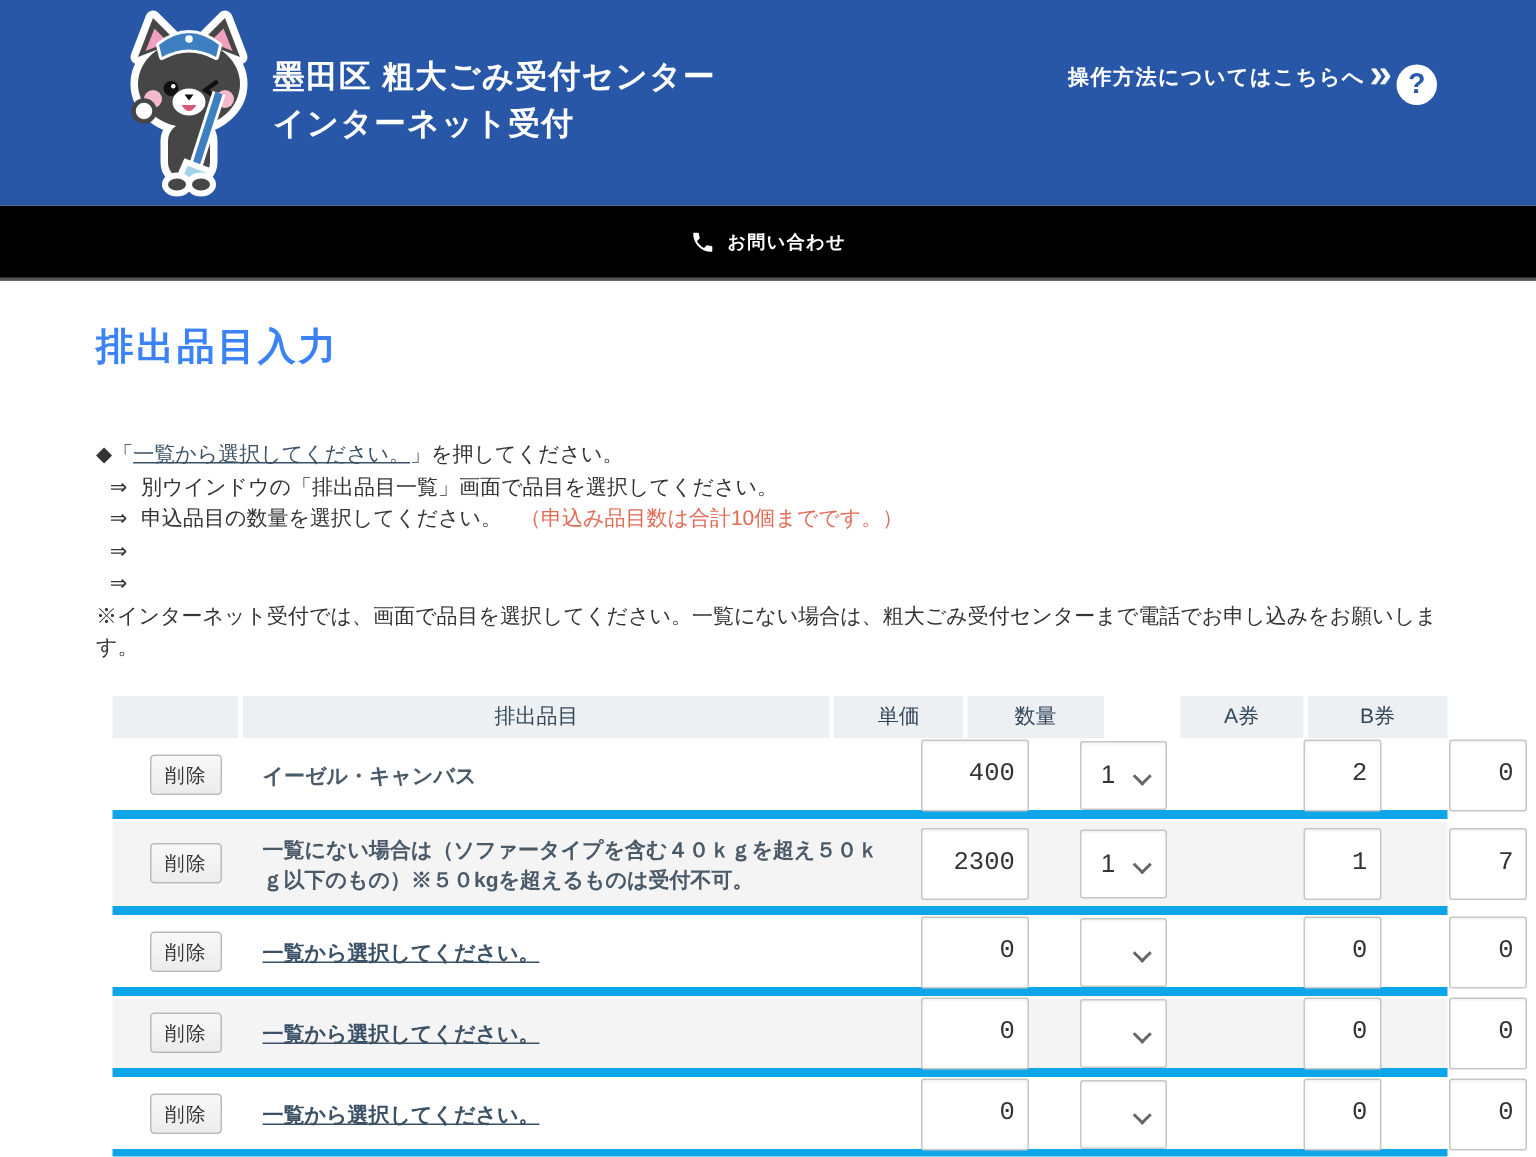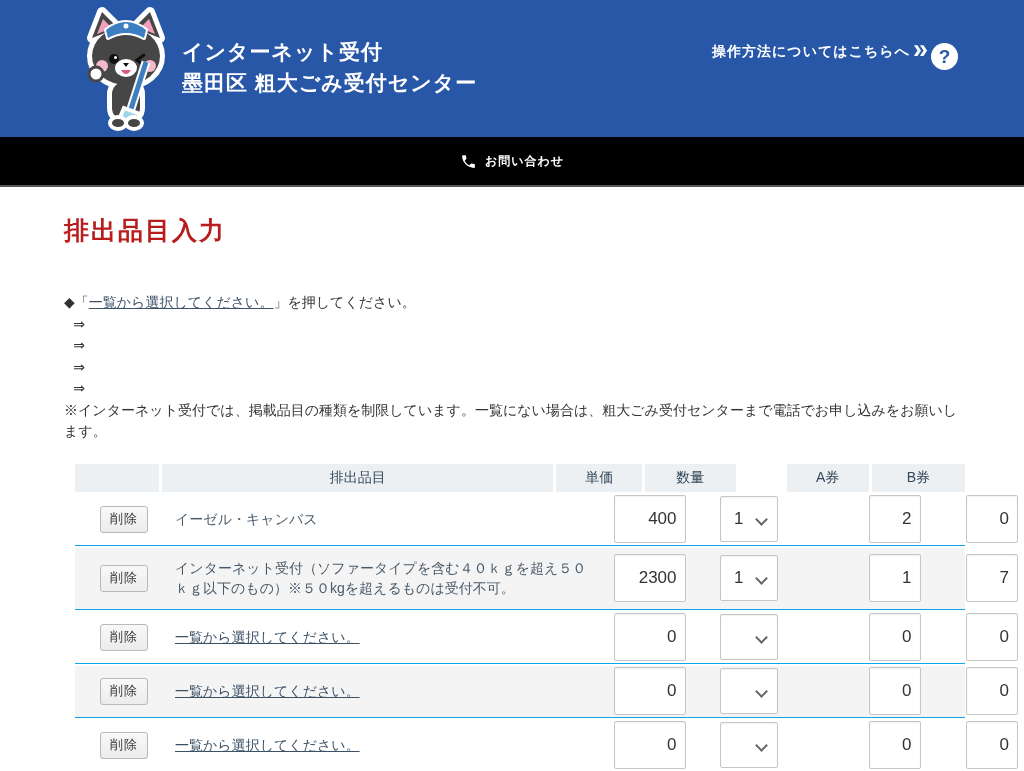--- a/index.html
+++ b/index.html
@@ -17,50 +17,50 @@
   .hdr-chev { font-size:27px; font-weight:bold; line-height:20px; margin-top:-4px; }
   .q-circle { width:27px; height:27px; background:#fff; border-radius:50%; color:#2857A8;
               font-size:19px; font-weight:bold; display:flex; align-items:center; justify-content:center; }
 
   
   .contact { height:50px; background:#000; border-bottom:2px solid #555; display:flex;
              align-items:center; justify-content:center; gap:8px; color:#fff; cursor:pointer; }
   .contact-label { font-size:12px; font-weight:bold; letter-spacing:1px; }
 
   
-  .page-title { margin:27px 0 0 64px; font-size:25px; font-weight:bold; color:#b91c1c; letter-spacing:2px; }
+  .page-title { margin:27px 0 0 64px; font-size:25px; font-weight:bold; color:#3b82f6; letter-spacing:2px; }
 
   .instr { margin:45px 0 0 64px; font-size:14px; line-height:21.5px; color:#333; width:900px; }
   .instr .row { display:flex; }
   .instr .arrow { width:30px; text-align:center; flex:none; }
   .ilink { color:#3b5166; text-decoration:underline; cursor:pointer; }
   .red { color:#E06A55; margin-left:12px; }
 
   
   .tbl { margin:21px 0 0 75px; width:890px; }
   .thead { display:flex; height:28px; }
   .thead .hcell { background:#EDF0F3; color:#33465A; font-size:14px; display:flex;
                   align-items:center; justify-content:center; border-right:3px solid #fff; }
   .thead .hcell:last-child { border-right:none; }
-  .trow { display:flex; align-items:center; border-bottom:1px solid #0ea5e9; margin-top:2px; }
+  .trow { display:flex; align-items:center; border-bottom:6px solid #0ea5e9; margin-top:2px; }
   .trow.alt { background:#F4F4F5; }
   .h54 { height:52px; } .h62 { height:62px; }
   .c-del  { width:95px;  } .c-item { width:431px; } .c-price{ width:97px; }
   .c-qty  { width:102px;  } .c-a    { width:93px;margin-left:48px;  } .c-b    { width:102px; }
   .cell { display:flex; align-items:center; justify-content:center; flex:none; }
   .cell.del { justify-content:flex-start; padding-left:25px; }
   .cell.item { justify-content:flex-start; padding:4px 12px 4px 5px; font-size:14px;
-               line-height:20px; color:#4A5A68; }
+               line-height:20px; color:#4A5A68;font-weight:bold; }
 
   .btn-del { width:48px; height:27px; font-size:13px; color:#333; letter-spacing:1px;
              background:linear-gradient(#f8f8f8,#ececec); border:1px solid #b9b9b9;
              border-radius:3px; cursor:pointer; font-family:inherit; }
   .num-in { height:48px; border:1px solid #c6c6c6; border-radius:2px; background:#fff;
             text-align:right; padding-right:8px; font-size:17px; color:#333;
-            font-family:Liberation Sans, sans-serif; box-shadow:inset 0 1px 2px rgba(0,0,0,.06); }
+            font-family:Liberation Mono, monospace; box-shadow:inset 0 1px 2px rgba(0,0,0,.06); }
   .w72{ width:72px; } .w52{ width:52px; }
   .sel { width:58px; height:46px; border:1px solid #c6c6c6; border-radius:2px; background:#fff;
          position:relative; display:flex; align-items:center; padding-left:13px; font-size:17px;
          color:#333; cursor:pointer; box-shadow:inset 0 1px 2px rgba(0,0,0,.06); }
   .chev { position:absolute; right:11px; top:18px; width:9px; height:9px;
           border-left:2px solid #666; border-bottom:2px solid #666; transform:rotate(-45deg); }
   .rowlink { color:#3B5166; font-size:14px; text-decoration:underline; cursor:pointer; }
 </style>
 </head>
 <body>
@@ -100,22 +100,22 @@
     <circle cx="24" cy="70" r="7" fill="#fff" stroke="#464646" stroke-width="3"></circle>
     <line x1="74" y1="58" x2="58" y2="108" stroke="#fff" stroke-width="9"></line>
     <line x1="74" y1="58" x2="58" y2="108" stroke="#3E7FC1" stroke-width="5"></line>
     <path d="M52 104 l16 6 q-4 14 -22 8 z" fill="#9FD4E8" stroke="#fff" stroke-width="4"></path>
 
     <ellipse cx="46" cy="119" rx="8" ry="6" fill="#464646" stroke="#fff" stroke-width="4"></ellipse>
     <ellipse cx="62" cy="119" rx="8" ry="6" fill="#464646" stroke="#fff" stroke-width="4"></ellipse>
   </svg>
 
   <div class="hdr-titles">
+    <div>墨田区 粗大ごみ受付センター</div>
     <div>インターネット受付</div>
-    <div>墨田区 粗大ごみ受付センター</div>
   </div>
 
   <div class="hdr-right">
     <span class="hdr-link">操作方法についてはこちらへ</span>
     <span class="hdr-chev">»</span>
     <span class="q-circle">?</span>
   </div>
 </div>
 
 <div class="contact">
@@ -129,31 +129,33 @@
 
 <div class="instr">
   <div class="row">
     <span>◆</span>
       <span>「 </span>
       <span class="ilink">一覧から選択してください。</span>
       <span>」を押してください。</span>
   </div>
   <div class="row">
     <span class="arrow">⇒</span>
-  </div>
-  <div class="row">
-    <span class="arrow">⇒</span>
-  </div>
-  <div class="row">
-    <span class="arrow">⇒</span>
-  </div>
-  <div class="row">
-    <span class="arrow">⇒</span>
-  </div>
-  <div>※インターネット受付では、掲載品目の種類を制限しています。一覧にない場合は、粗大ごみ受付センターまで電話でお申し込みをお願いします。</div>
+    <span>別ウインドウの「排出品目一覧」画面で品目を選択してください。</span>
+  </div>
+  <div class="row">
+    <span class="arrow">⇒</span>
+    <span><span>申込品目の数量を選択してください。</span><span class="red">（申込み品目数は合計10個までです。）</span></span>
+  </div>
+  <div class="row">
+    <span class="arrow">⇒</span>
+  </div>
+  <div class="row">
+    <span class="arrow">⇒</span>
+  </div>
+  <div>※インターネット受付では、画面で品目を選択してください。一覧にない場合は、粗大ごみ受付センターまで電話でお申し込みをお願いします。</div>
 </div>
 
 <div class="tbl">
   <div class="thead">
     <div class="hcell c-del"></div>
     <div class="hcell c-item">排出品目</div>
     <div class="hcell c-price">単価</div>
     <div class="hcell c-qty">数量</div>
     <div class="hcell c-a">A券</div>
     <div class="hcell c-b">B券</div>
@@ -178,21 +180,21 @@
       </div>
     <div class="cell c-b">
         <input class="num-in w52" readonly="" value="0" style="">
       </div>
   </div>
 
   <div class="trow alt h62">
     <div class="cell del c-del">
         <button class="btn-del">削除</button>
       </div>
-    <div class="cell item c-item">インターネット受付（ソファータイプを含む４０ｋｇを超え５０ｋｇ以下のもの）※５０kgを超えるものは受付不可。</div>
+    <div class="cell item c-item">一覧にない場合は（ソファータイプを含む４０ｋｇを超え５０ｋｇ以下のもの）※５０kgを超えるものは受付不可。</div>
     <div class="cell c-price">
         <input class="num-in w72" readonly="" value="2300" style="">
       </div>
     <div class="cell c-qty">
         <div class="sel">
           <span>1</span>
           <span class="chev"></span>
         </div>
       </div>
     <div class="cell c-a">

